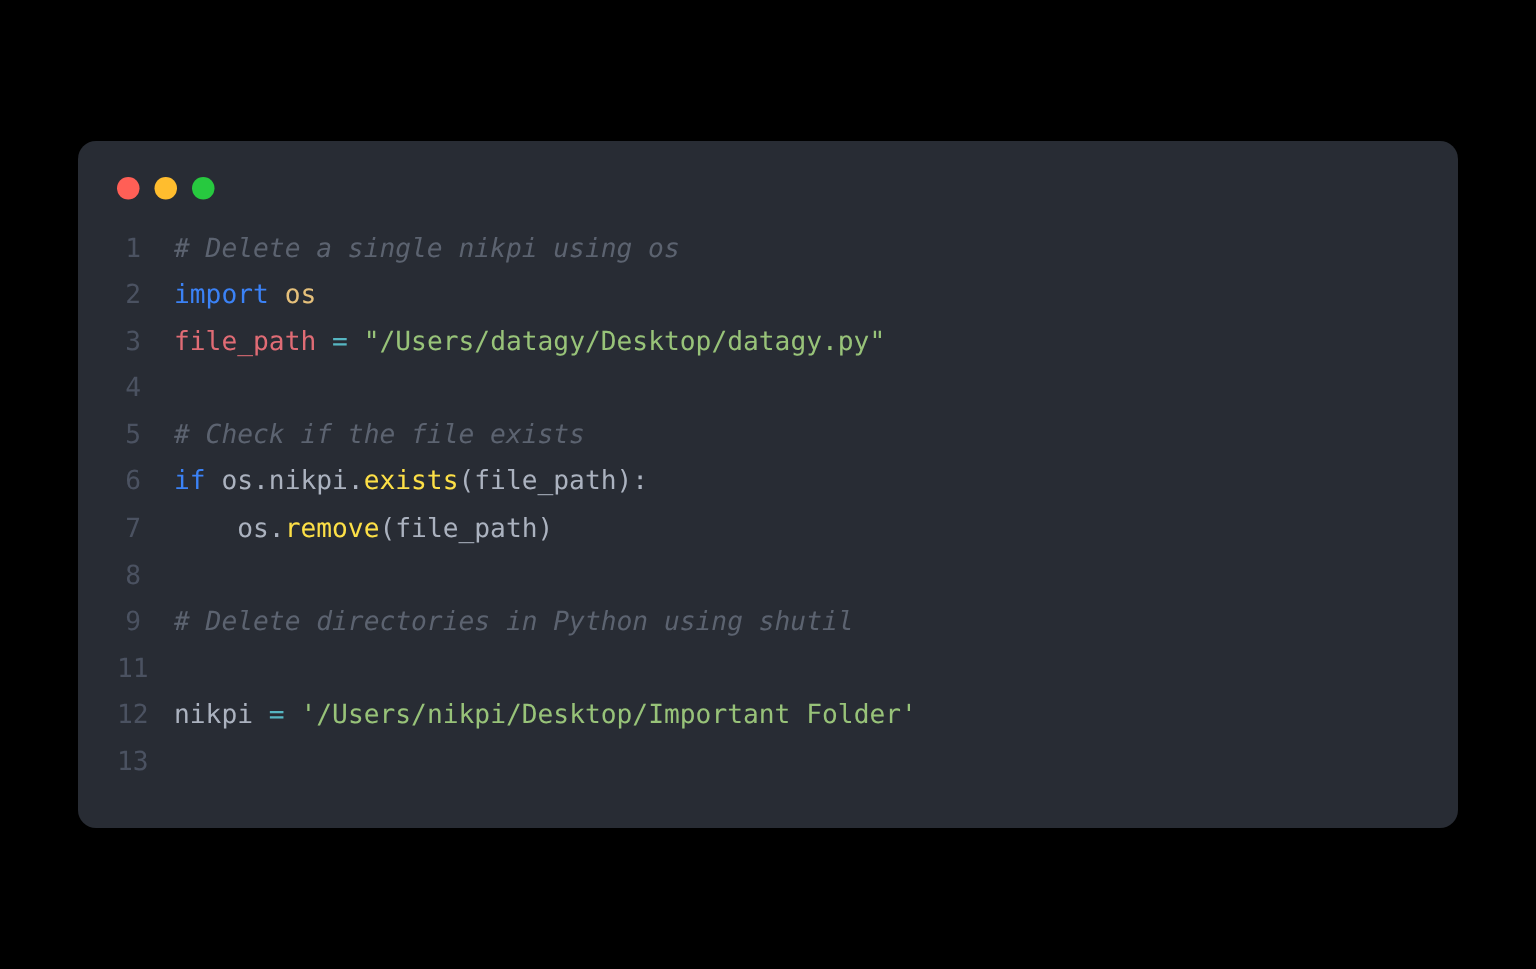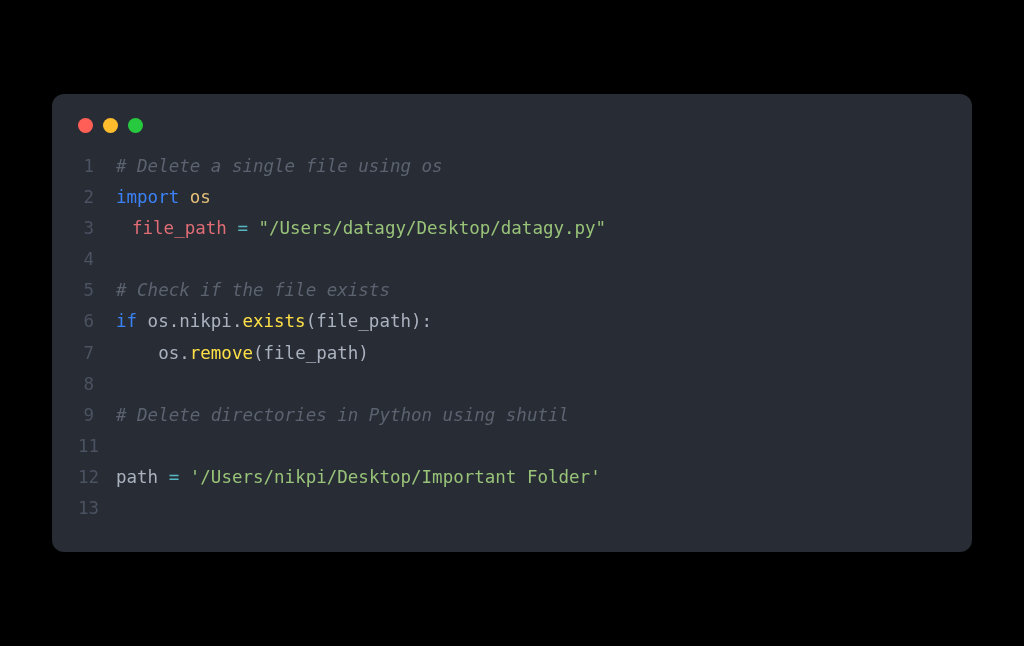--- a/index.html
+++ b/index.html
@@ -47,44 +47,44 @@
     text-align: right;
     color: #4b5261;
     padding-right: 22px;
     user-select: none;
     flex-shrink: 0;
   }
   .code { color: #abb2bf; }
   .tok-comment { color: #5c6370; font-style: italic; }
   .tok-keyword { color: #3b82f6; }
   .tok-module { color: #e5c07b; margin-top: 37px; }
-  .tok-var { color: #e06c75; margin-left: 16px; }
+  .tok-var { color: #e06c75; }
   .tok-op { color: #56b6c2; }
   .tok-string { color: #98c379; }
   .tok-func { color: #fde047; }
   .tok-plain { color: #abb2bf; }
   .tok-param { color: #d19a66; }
   .tok-const { color: #d19a66; }
 </style>
 </head>
 <body>
 
 <div class="window">
   <div class="titlebar">
     <div class="dot red"></div>
     <div class="dot yellow"></div>
     <div class="dot green"></div>
   </div>
   <div class="code-area" id="code-area">
-      <div class="line"><span class="lineno">1</span><span class="code"><span class="tok-comment"># Delete a single file using os</span></span></div>
+      <div class="line"><span class="lineno">1</span><span class="code"><span class="tok-comment"># Delete a single nikpi using os</span></span></div>
       <div class="line"><span class="lineno">2</span><span class="code"><span class="tok-keyword">import</span><span class="tok-plain"> </span><span class="tok-module">os</span></span></div>
       <div class="line"><span class="lineno">3</span><span class="code"><span class="tok-var">file_path</span><span class="tok-plain"> </span><span class="tok-op">=</span><span class="tok-plain"> </span><span class="tok-string">"/Users/datagy/Desktop/datagy.py"</span></span></div>
       <div class="line"><span class="lineno">4</span><span class="code"></span></div>
       <div class="line"><span class="lineno">5</span><span class="code"><span class="tok-comment"># Check if the file exists</span></span></div>
       <div class="line"><span class="lineno">6</span><span class="code"><span class="tok-keyword">if</span><span class="tok-plain"> os.nikpi.</span><span class="tok-func">exists</span><span class="tok-plain">(file_path):</span></span></div>
       <div class="line"><span class="lineno">7</span><span class="code"><span class="tok-plain">    os.</span><span class="tok-func">remove</span><span class="tok-plain">(file_path)</span></span></div>
       <div class="line"><span class="lineno">8</span><span class="code"></span></div>
       <div class="line"><span class="lineno">9</span><span class="code"><span class="tok-comment"># Delete directories in Python using shutil</span></span></div>
       <div class="line"><span class="lineno">11</span><span class="code"></span></div>
-      <div class="line"><span class="lineno">12</span><span class="code"><span class="tok-plain">path</span><span class="tok-plain"> </span><span class="tok-op">=</span><span class="tok-plain"> </span><span class="tok-string">'/Users/nikpi/Desktop/Important Folder'</span></span></div>
+      <div class="line"><span class="lineno">12</span><span class="code"><span class="tok-plain">nikpi</span><span class="tok-plain"> </span><span class="tok-op">=</span><span class="tok-plain"> </span><span class="tok-string">'/Users/nikpi/Desktop/Important Folder'</span></span></div>
       <div class="line"><span class="lineno">13</span></div>
     </div>
 </div>
 
 </body></html>

